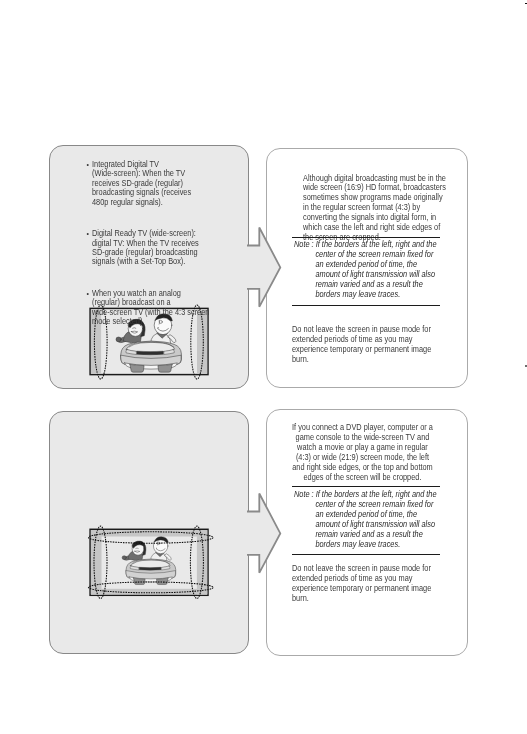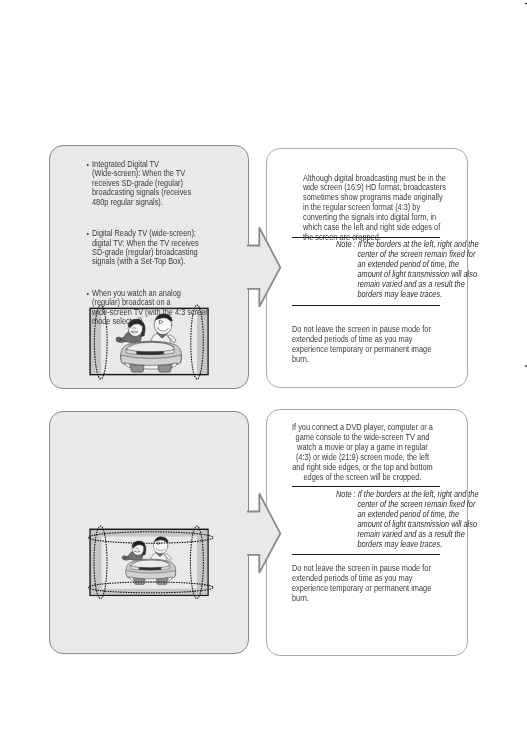--- a/index.html
+++ b/index.html
@@ -14,21 +14,21 @@
   .arrowwrap{position:absolute;}
 
   .bullets{position:absolute;}
   .bullet{position:relative;}
   .bullet+.bullet{margin-top:22px;}
   .bullet .dot{position:absolute;left:-5.2px;top:0px;font-size:7px;line-height:9.45px;color:#3a3a3a;}
   .ln{font-size:8.2px;line-height:9.45px;color:#3a3a3a;white-space:pre;transform:scaleX(0.9);transform-origin:0 0;}
 
   .rbody{position:absolute;}
   .rln{font-size:8.2px;line-height:9.95px;color:#3a3a3a;white-space:pre;transform:scaleX(0.9);transform-origin:0 0;}
-  .noteblk{position:absolute;margin-left:42px;}
+  .noteblk{position:absolute;}
   .nln{font-style:italic;font-size:8.2px;line-height:9.95px;color:#2a2a2a;white-space:pre;transform:scaleX(0.9);transform-origin:0 0;}
   .nln.ind{padding-left:23.8px;}
   .rule{position:absolute;height:0;border-top:1.5px solid #1c1c1c;}
   .tv{position:absolute;}
 </style>
 </head>
 <body>
 
 <div class="page">
 

